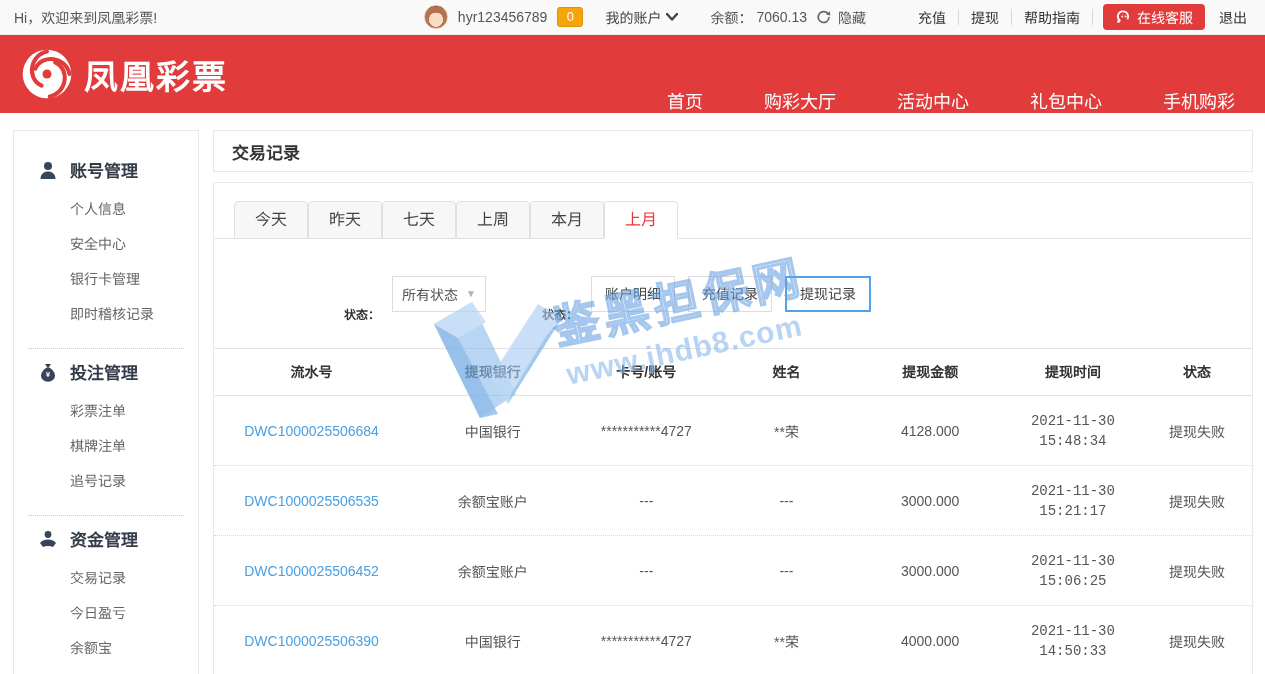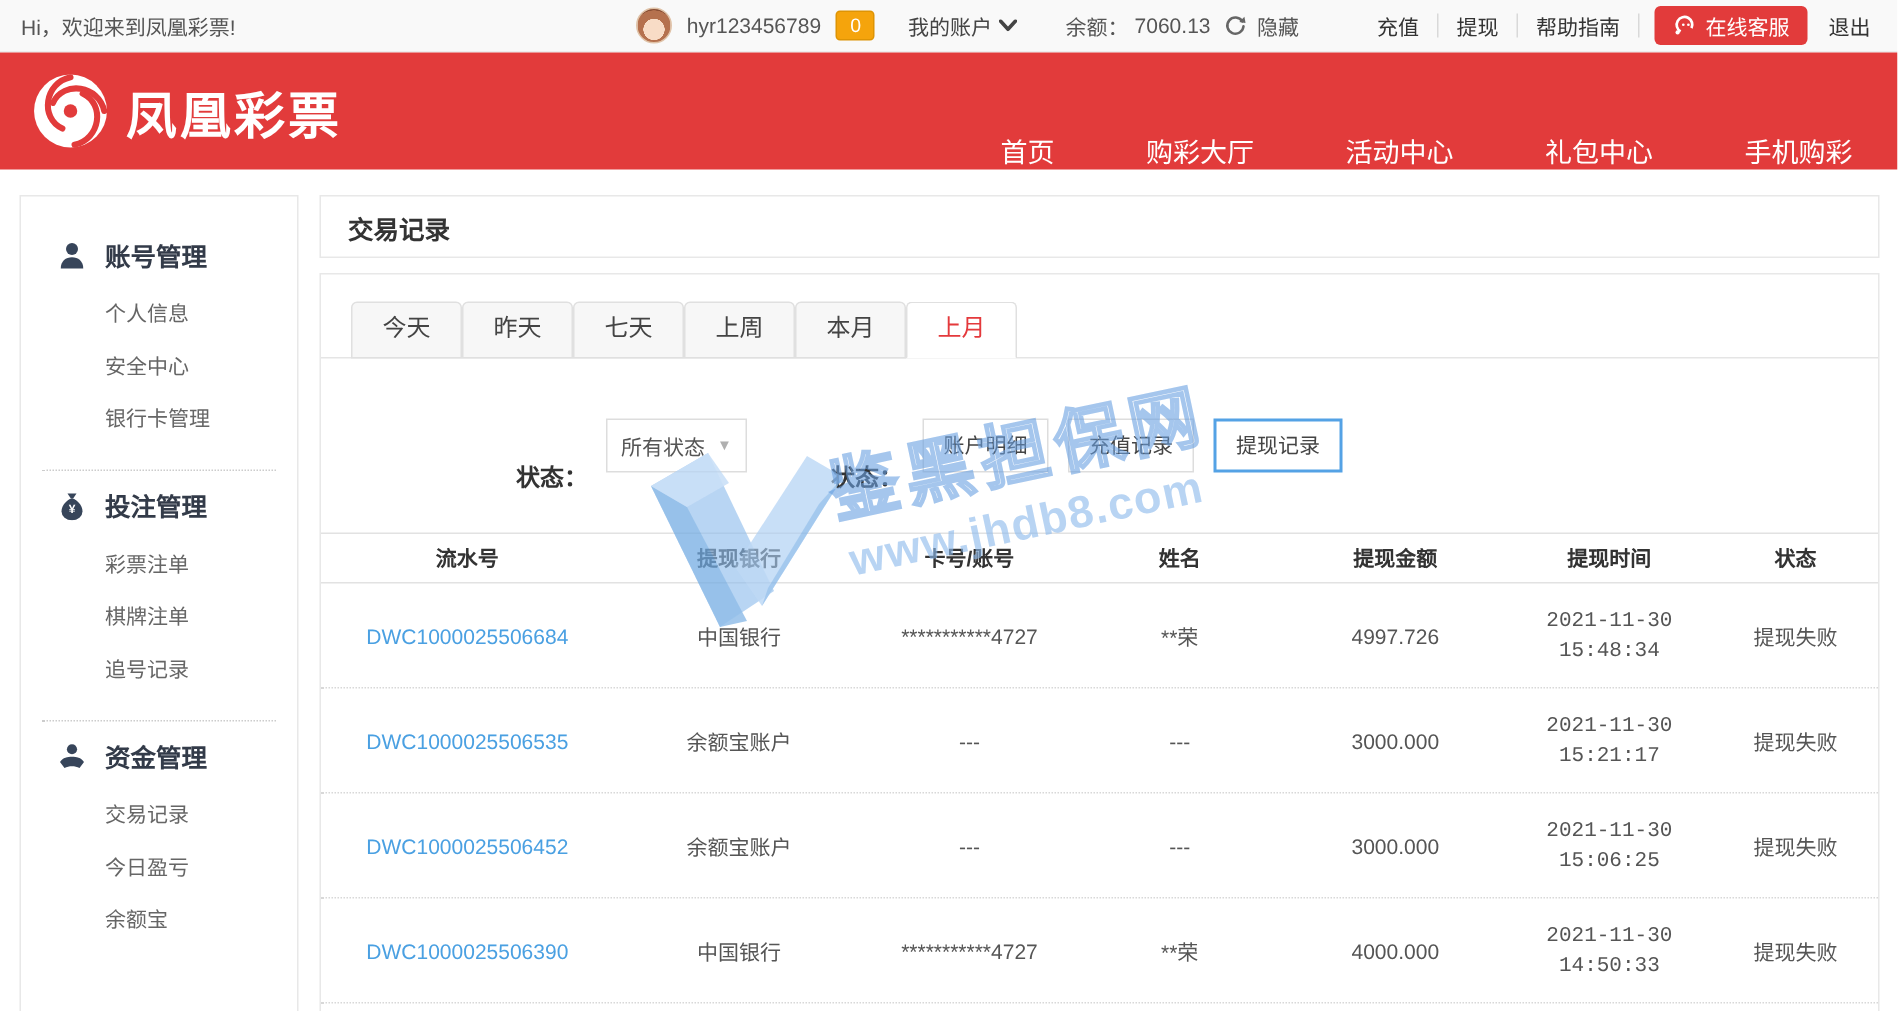--- a/index.html
+++ b/index.html
@@ -55,34 +55,34 @@
   .panel { position:absolute; left:213px; top:182px; width:1040px; height:500px;
     background:#fff; border:1px solid #e8e8e8; }
 
   .tabs { display:flex; gap:0; padding:18px 0 0 20px; border-bottom:1px solid #e5e5e5; }
   .tab { min-width:74px; height:38px; line-height:36px; text-align:center; font-size:16px;
     color:#444; background:#f7f7f7; border:1px solid #e0e0e0; border-radius:4px 4px 0 0;
     margin-bottom:-1px; padding:0 10px; cursor:pointer; }
   .tab.active { background:#fff; color:#e4393c; border-bottom-color:#fff; }
 
   .filters { display:flex; align-items:center; margin:26px 0 0 130px; }
-  .flabel { font-size:16px; font-weight:bold; color:#333;margin-top:40px; }
+  .flabel { font-size:12px; font-weight:bold; color:#333;margin-top:40px; }
   .fselect { width:94px; height:36px; border:1px solid #ddd; background:#fff; margin-left:12px;
     display:flex; align-items:center; justify-content:center; gap:8px;
     font-size:14px; color:#555; cursor:pointer; }
   .caret { font-size:10px; color:#b0b0b0; }
   .flabel2 { margin-left:56px; }
   .fbtn { height:36px; padding:0 13px; border:1px solid #ddd; background:#fff; font-size:14px;
     color:#444; margin-left:13px; line-height:34px; cursor:pointer; }
   .fbtn.active { border:2px solid #54a2e5; line-height:32px; }
 
   
   .tbl { margin-top:26px; }
   .trow { display:flex; align-items:center; }
-  .th { height:34px; line-height:50px; font-weight:bold; color:#333; font-size:14px;
+  .th { height:48px; line-height:50px; font-weight:bold; color:#333; font-size:14px;
     border-top:1px solid #e2e2e2; border-bottom:1px solid #e2e2e2; }
   .td-row { height:70px; border-bottom:1px dotted #d8d8d8; font-size:14px; color:#555; }
   .cell { text-align:center; }
   .c1{width:18.8%;} .c2{width:16.1%;} .c3{width:13.5%;} .c4{width:13.5%;}
   .c5{width:14.2%;} .c6{width:13.3%;} .c7{width:10.6%;}
   .link-id { color:#4aa0e2; cursor:pointer; }
   .twoline { line-height:20px;font-family:Liberation Mono, monospace; }
 
   
   .watermark { position:absolute; left:0; top:0; width:100%; height:100%;
@@ -175,20 +175,21 @@
         <svg class="sicon" viewBox="0 0 20 20">
             <circle cx="10" cy="6" r="4" fill="#37455a"></circle>
             <path d="M2.5 19 c0-5 3.4-7.5 7.5-7.5 s7.5 2.5 7.5 7.5 z" fill="#37455a"></path>
           </svg>
         <span>账号管理</span>
       </div>
       <div class="sec-items">
         <div class="sec-item">个人信息</div>
         <div class="sec-item">安全中心</div>
         <div class="sec-item">银行卡管理</div>
+        <div class="sec-item">即时稽核记录</div>
       </div>
     </div>
     <div class="side-divider"></div>
     <div class="side-sec" style="padding-top:10px">
       <div class="sec-head">
         <svg class="sicon" viewBox="0 0 20 20">
             <path d="M7 2 h6 l-2 3 h-2 z" fill="#37455a"></path>
             <path d="M10 5 c-4.5 2-7 5.5-7 9 a7 5.8 0 0 0 14 0 c0-3.5-2.5-7-7-9z" fill="#37455a"></path>
             <text x="10" y="15" font-size="8" fill="#fff" text-anchor="middle">¥</text>
           </svg>
@@ -252,21 +253,21 @@
         <div class="cell c5">提现金额</div>
         <div class="cell c6">提现时间</div>
         <div class="cell c7">状态</div>
       </div>
 
       <div class="trow td-row">
         <div class="cell c1 link-id">DWC1000025506684</div>
         <div class="cell c2">中国银行</div>
         <div class="cell c3">***********4727</div>
         <div class="cell c4">**荣</div>
-        <div class="cell c5">4997.726</div>
+        <div class="cell c5">4128.000</div>
         <div class="cell c6 twoline">
           <div>2021-11-30</div>
           <div>15:48:34</div>
         </div>
         <div class="cell c7">提现失败</div>
       </div>
 
       <div class="trow td-row">
         <div class="cell c1 link-id">DWC1000025506535</div>
         <div class="cell c2">余额宝账户</div>

